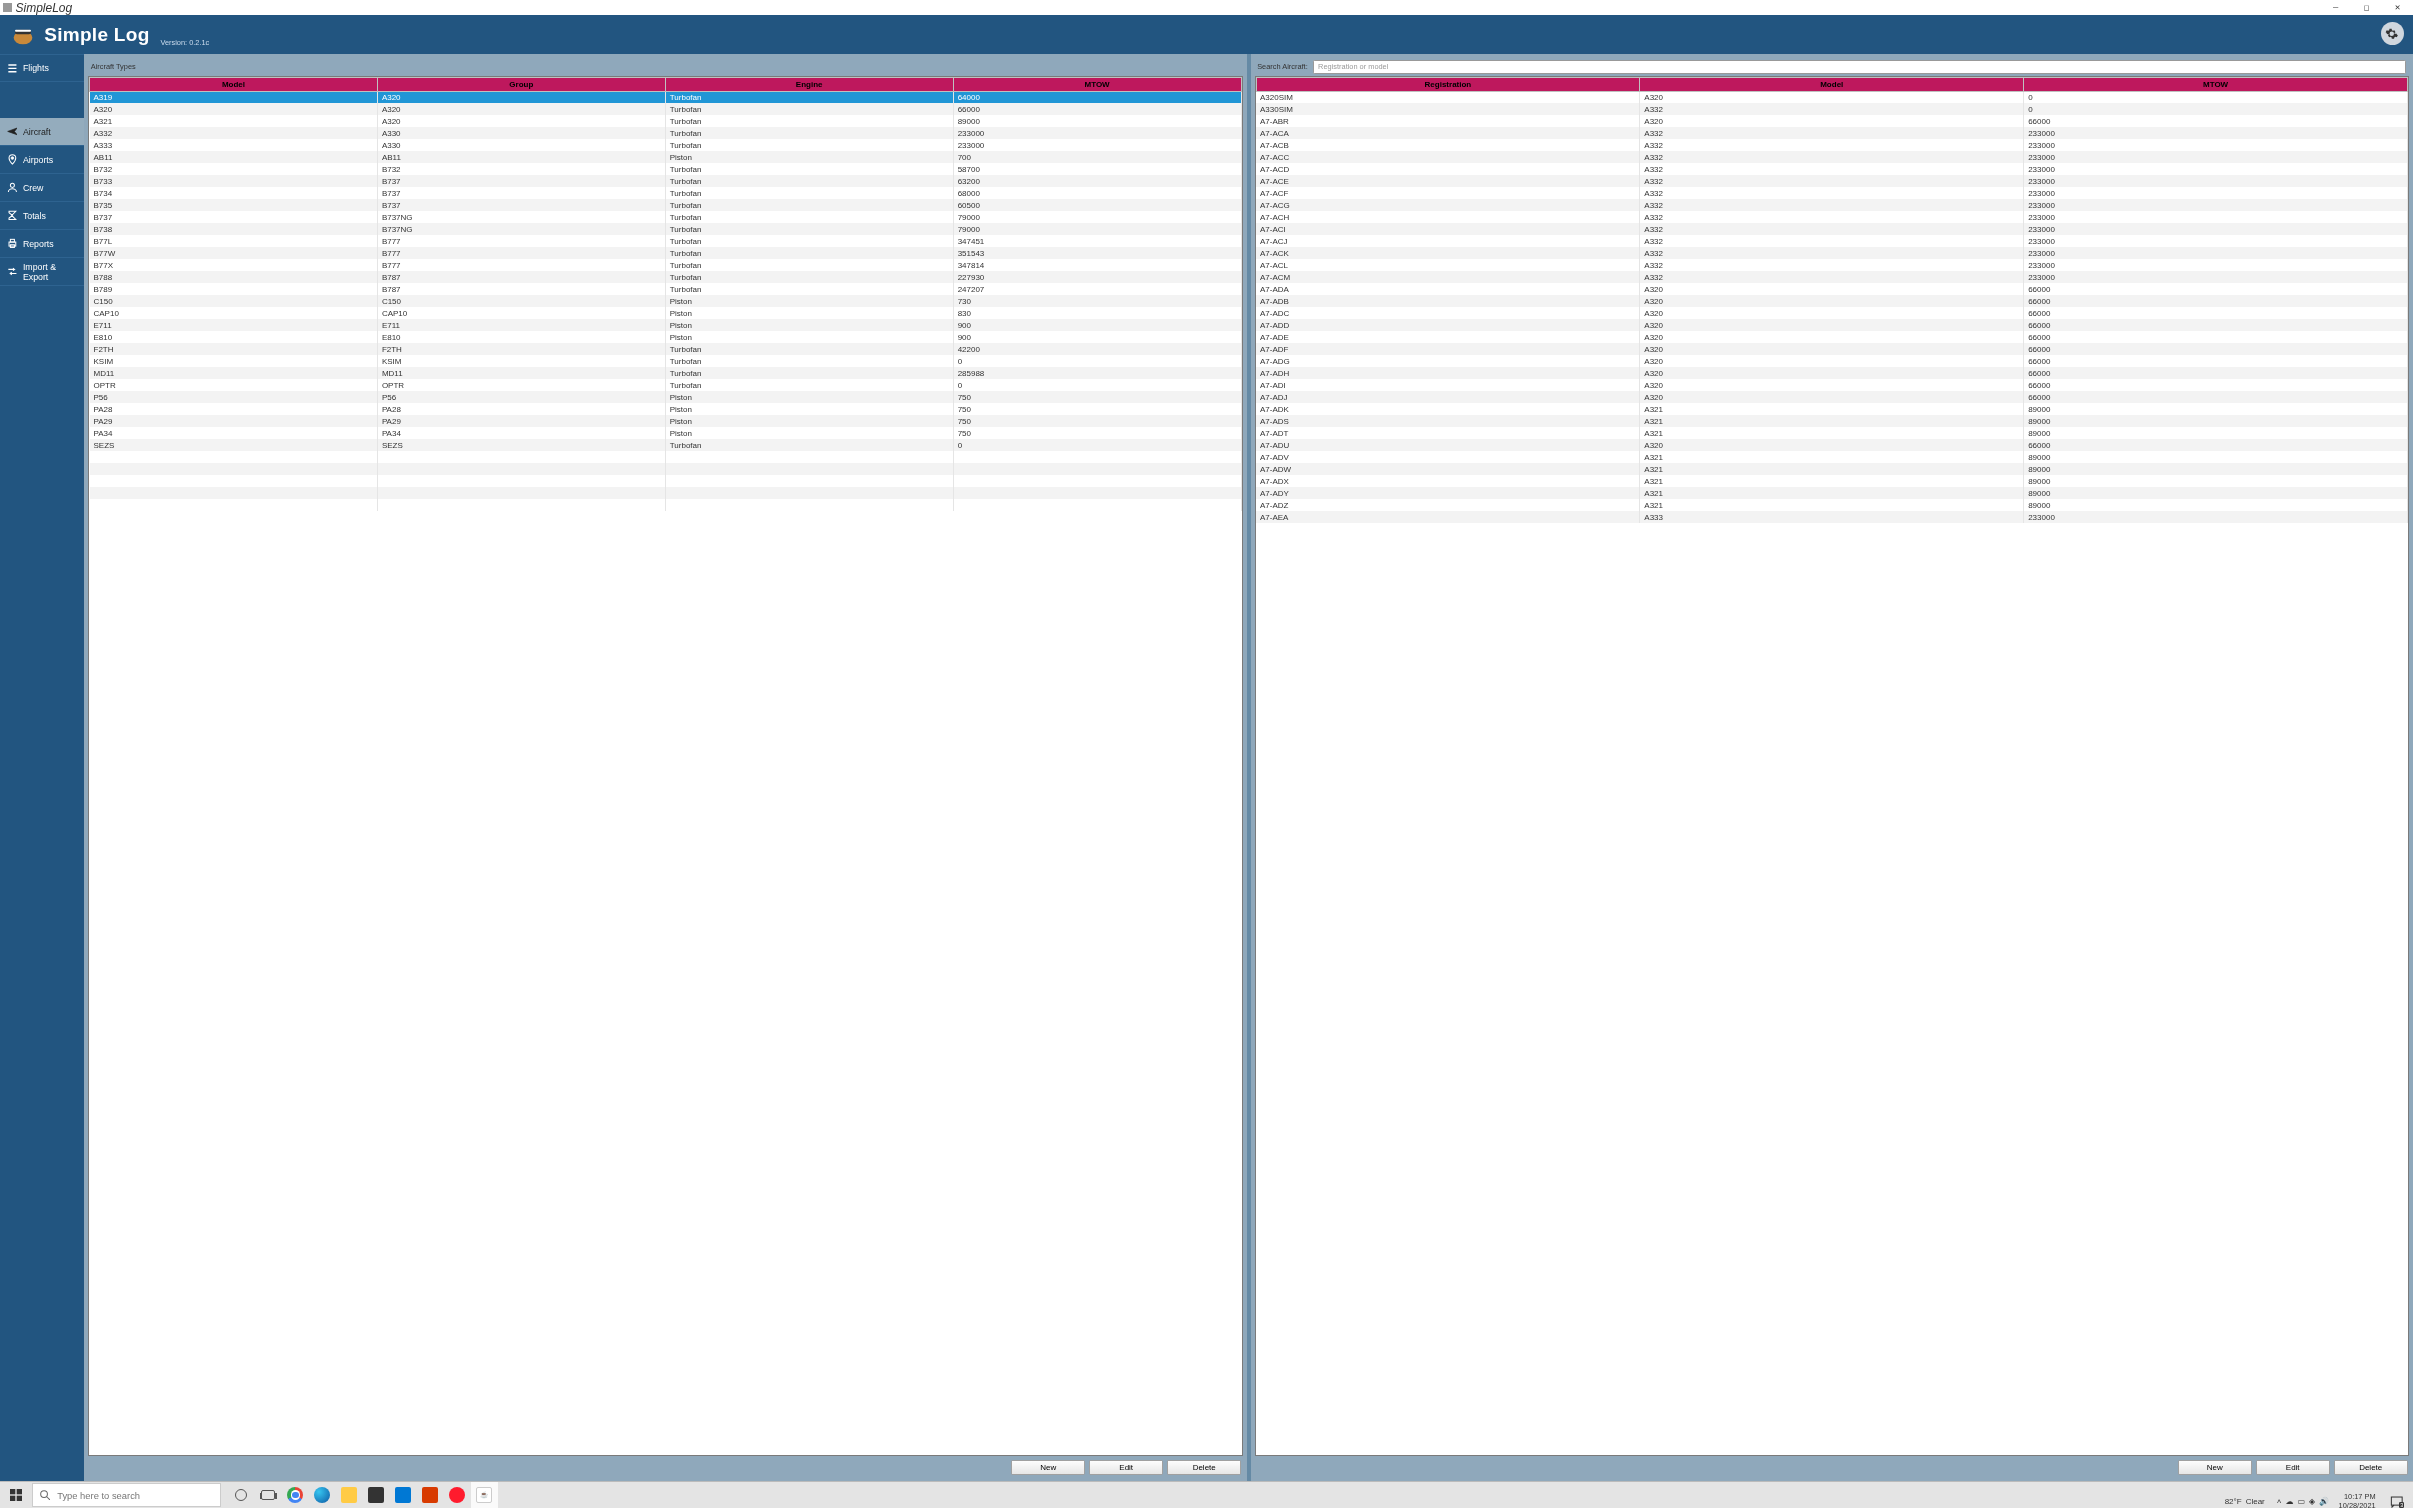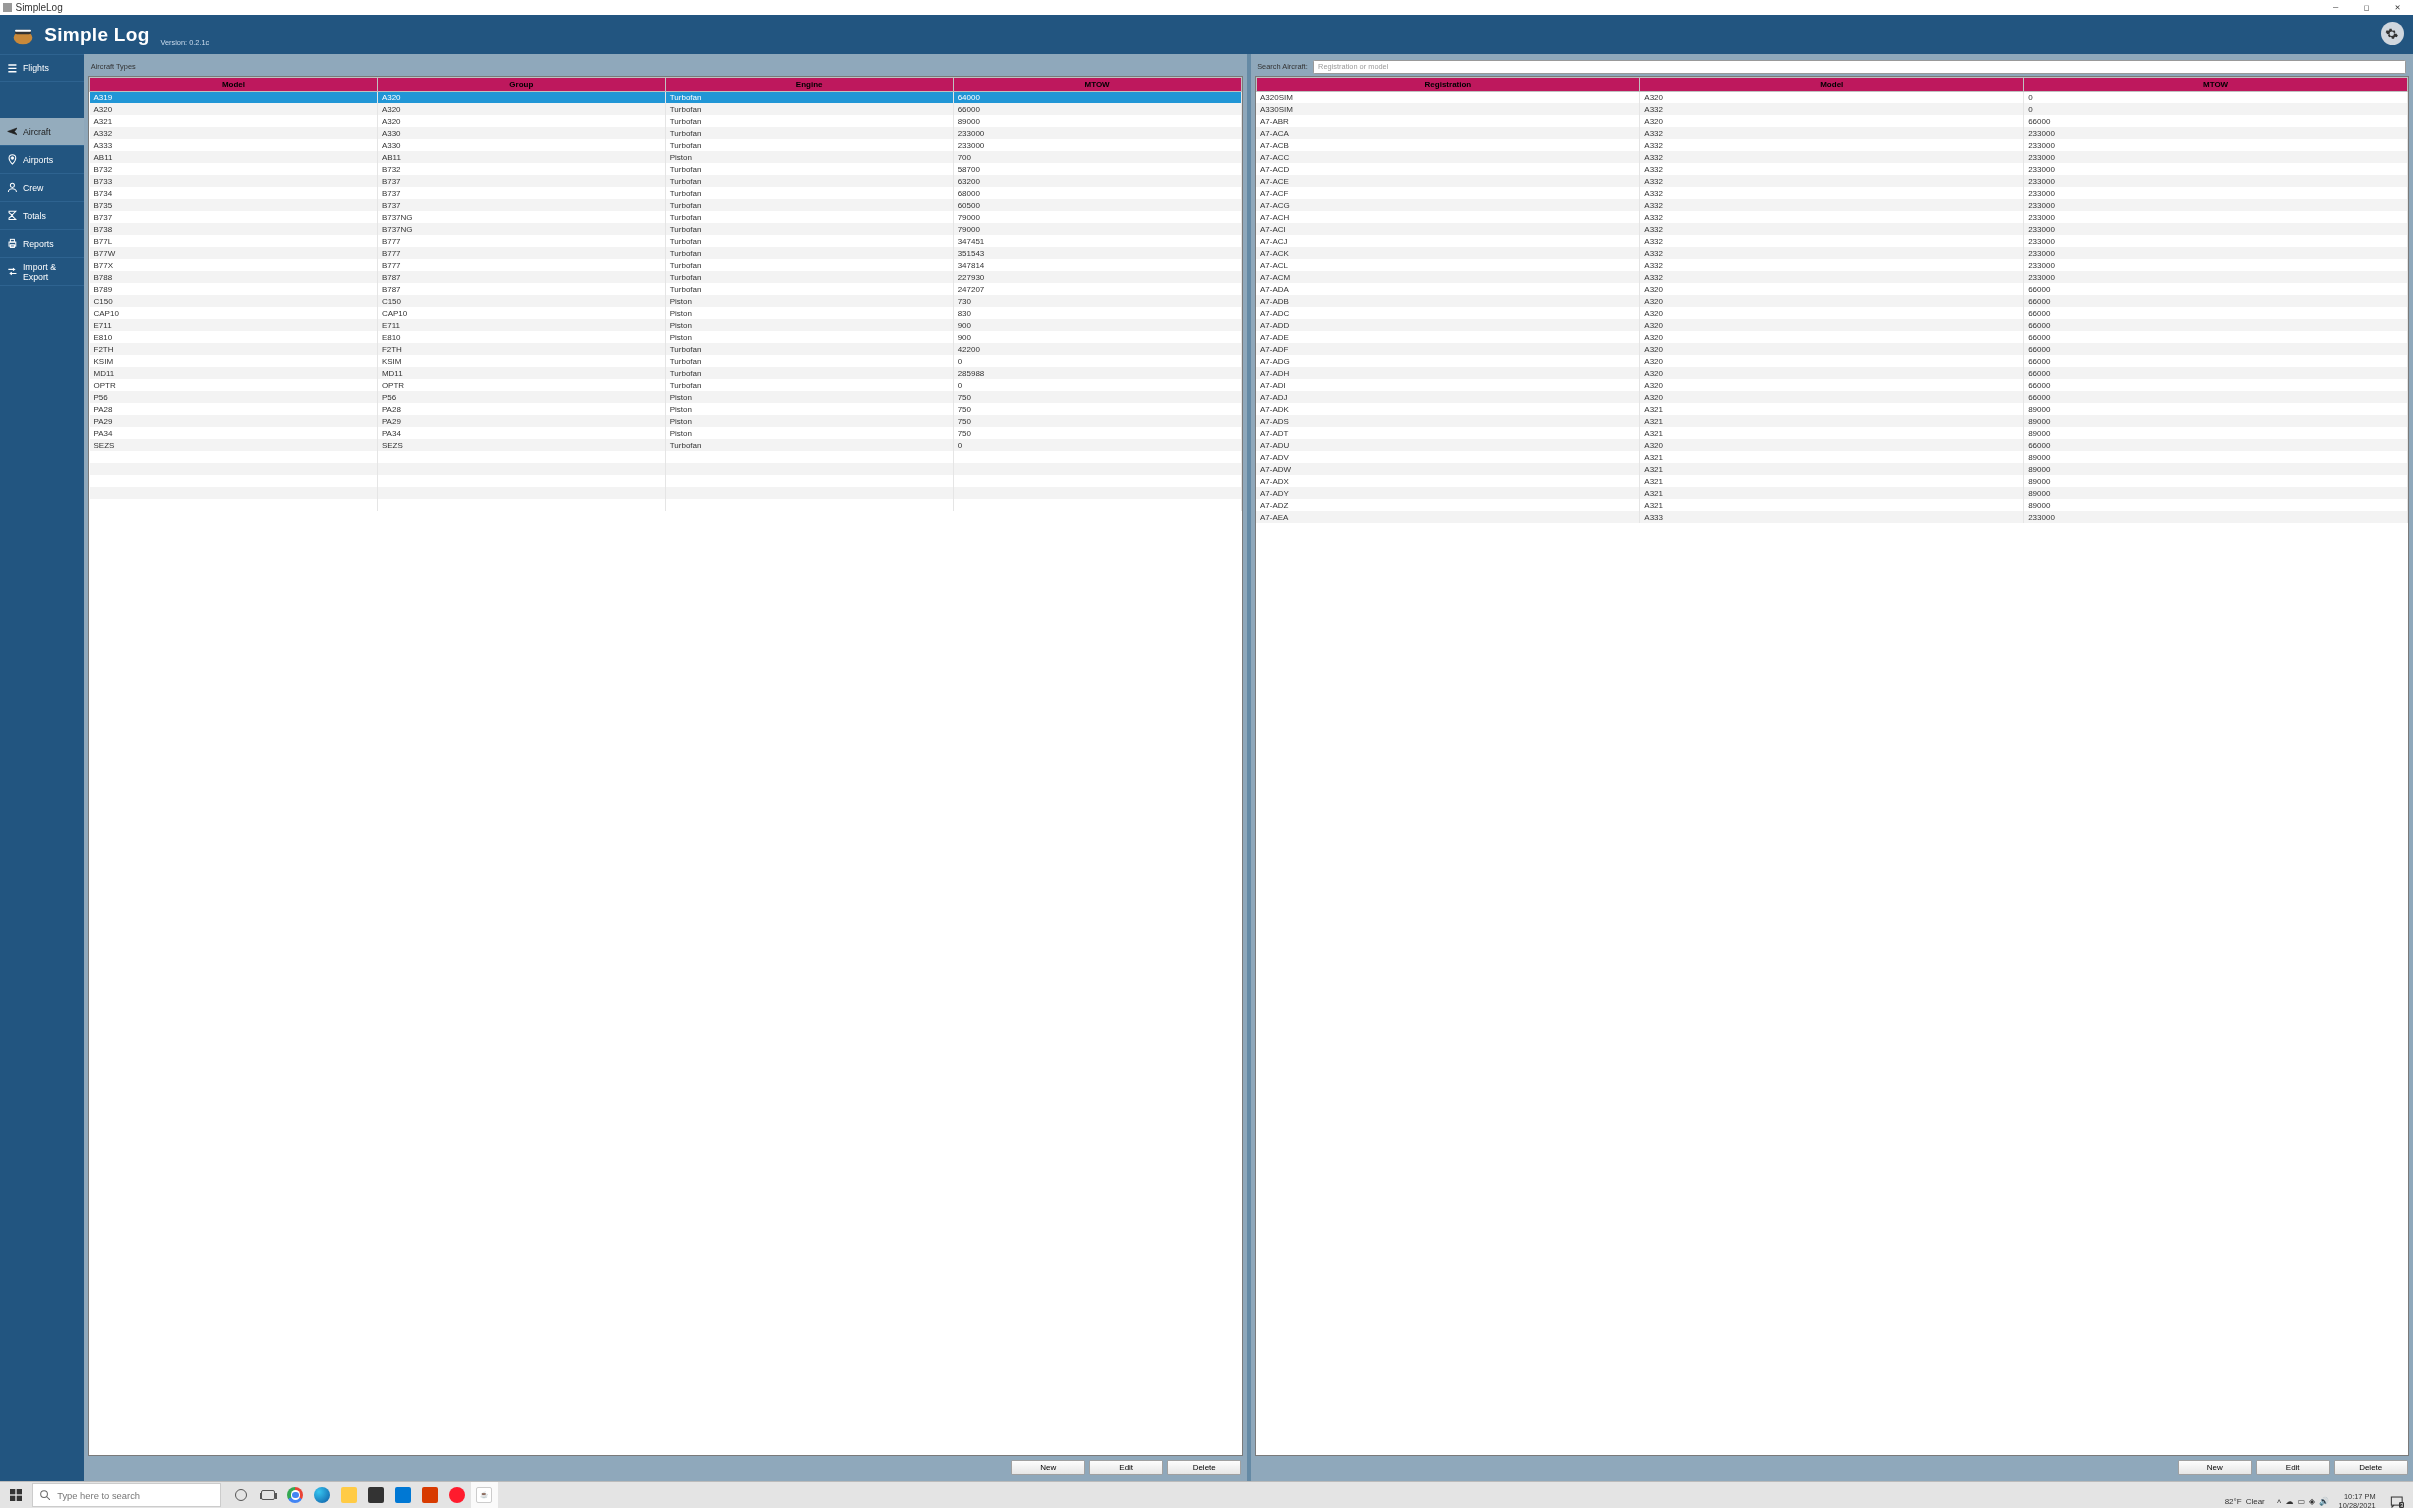--- a/index.html
+++ b/index.html
@@ -1,21 +1,21 @@
 <!DOCTYPE html>
 <html><head>
 <meta charset="utf-8">
 <style>
   * { box-sizing: border-box; }
   html, body { margin:0; padding:0; height:100%; width:100%; font-family: "Segoe UI", Tahoma, Arial, sans-serif; font-size:8px; background:#f0f0f0; overflow:hidden;}
   
   
   .titlebar { height:15px; background:#fff; display:flex; align-items:center; padding:0 2.7px; position:relative;}
   .titlebar .app-icon { width:9.4px; height:9.4px; background:#999; margin-right:3.4px;}
-  .titlebar .title-text { font-size:10px; color:#333;}
+  .titlebar .title-text { font-size:12px; color:#333;font-style:italic;}
   .titlebar .window-controls { position:absolute; right:0; top:0; display:flex;}
   .titlebar .window-controls .wc { width:31px; height:15px; display:flex; align-items:center; justify-content:center; font-size:7.4px; color:#333;}
   
   
   .header { background:#225580; color:#fff; height:39px; display:flex; align-items:center; padding:0 10.8px; position:relative;}
   .header .logo { width:24px; height:24px; margin-right:9.4px; position:relative;}
   .header .logo svg { width:100%; height:100%;}
   .header .app-title { font-size:19px; font-weight:600; letter-spacing:0.3px;}
   .header .version { font-size:7.4px; color:#cde; margin-left:10.8px; align-self:flex-end; margin-bottom:6.7px;}
   .header .settings { position:absolute; right:9.4px; top:7.4px; width:23px; height:23px; border-radius:11.4px; background:#d0d7de; display:flex; align-items:center; justify-content:center; color:#333;}

